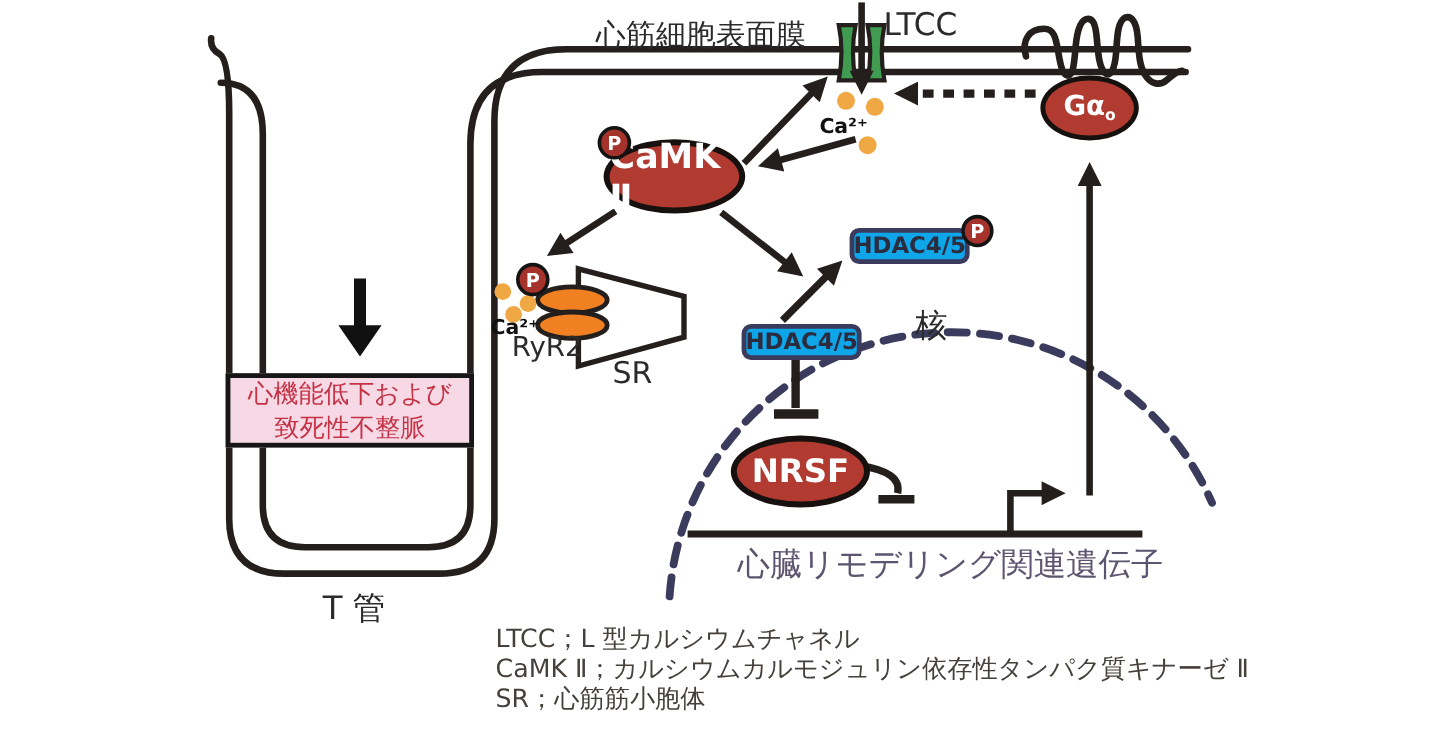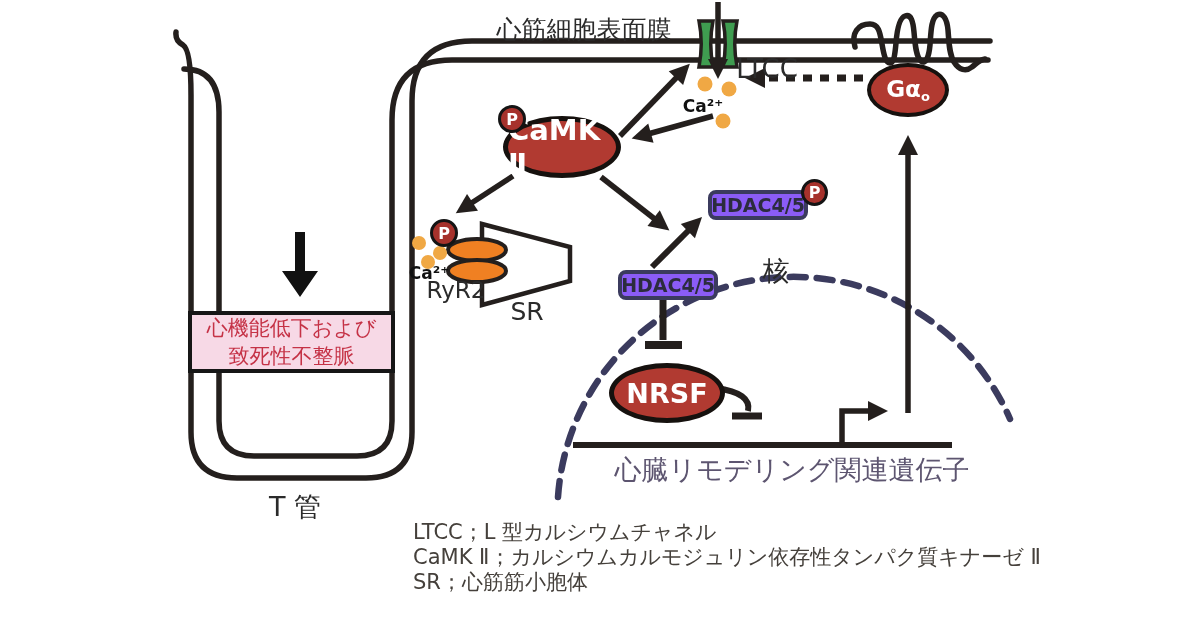--- a/index.html
+++ b/index.html
@@ -11,21 +11,21 @@
   .pinkbox{position:absolute;z-index:2;box-sizing:border-box;background:#f7d9e6;
        border:4px solid #161616;display:flex;flex-direction:column;justify-content:center;
        align-items:center;text-align:center;font-size:21px;line-height:28px;color:#1f1f1f;}
   .ellipse{position:absolute;z-index:2;box-sizing:border-box;background:#b13a31;
        border:5px solid #16110e;border-radius:50%;display:flex;align-items:center;
        justify-content:center;color:#ffffff;font-weight:bold;}
   .pbadge{position:absolute;z-index:4;box-sizing:border-box;width:28px;height:28px;
        background:#a6322c;border:3px solid #141414;border-radius:50%;color:#fff;
        font-weight:bold;font-size:16px;display:flex;align-items:center;justify-content:center;}
   .hdacbox{position:absolute;z-index:3;box-sizing:border-box;width:100px;height:30px;
-       background:#8b5cf6;border:4px solid #3b3b5e;border-radius:8px;color:#2c2c3e;
+       background:#0ea5e9;border:4px solid #3b3b5e;border-radius:8px;color:#2c2c3e;
        font-size:19px;font-weight:600;display:flex;align-items:center;justify-content:center;}
   #legend{position:absolute;z-index:3;left:413px;top:520px;font-size:21px;line-height:25px;
        color:#45403b;}
   .sub{font-size:13px;vertical-align:-4px;}
   .bold17{font-weight:bold;font-size:17px;color:#111;}
 </style>
 </head>
 <body>
 
 <div id="stage">
@@ -126,21 +126,21 @@
     </div>
 
   <div class="hdacbox" style="left:708px;top:190px;">
       <span>HDAC4/5</span>
     </div>
   <div class="hdacbox" style="left:618px;top:270px;">
       <span>HDAC4/5</span>
     </div>
 
   <div class="lbl" style="left:584px;top:29px;font-size:25px;">心筋細胞表面膜</div>
-  <div class="lbl" style="left:767px;top:21px;font-size:26px;margin-top:48px;">LTCC</div>
+  <div class="lbl" style="left:767px;top:21px;font-size:26px;">LTCC</div>
   <div class="lbl bold17" style="left:703px;top:106px;">Ca²⁺</div>
   <div class="lbl bold17" style="left:429px;top:273px;">Ca²⁺</div>
   <div class="lbl" style="left:456px;top:290px;font-size:23px;">RyR2</div>
   <div class="lbl" style="left:527px;top:311px;font-size:25px;">SR</div>
   <div class="lbl" style="left:295px;top:507px;font-size:27px;">T 管</div>
   <div class="lbl" style="left:776px;top:271px;font-size:27px;">核</div>
   <div class="lbl" style="left:792px;top:470px;font-size:27px;color:#5d5570;">心臓リモデリング関連遺伝子</div>
 
   <div id="legend">
     <div>LTCC；L 型カルシウムチャネル</div>

